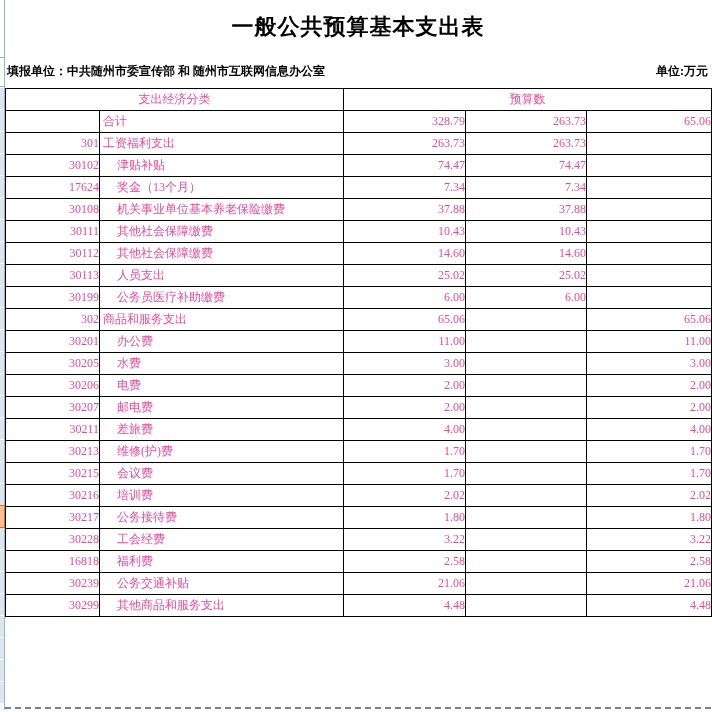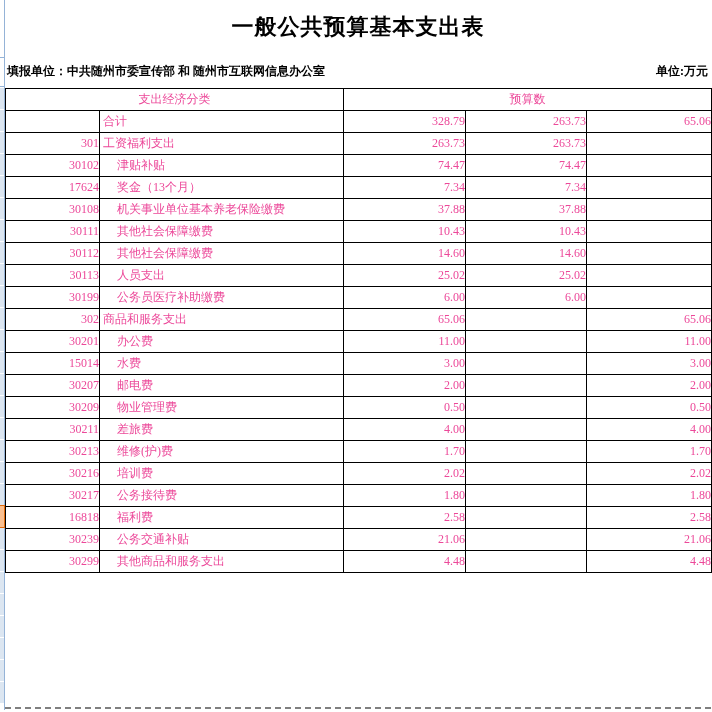--- a/index.html
+++ b/index.html
@@ -216,69 +216,83 @@
           <td class="cell-num">65.06</td>
         </tr>
         <tr>
           <td class="cell-code">30201</td>
           <td class="cell-name lvl2">办公费</td>
           <td class="cell-num">11.00</td>
           <td class="cell-num"></td>
           <td class="cell-num">11.00</td>
         </tr>
         <tr>
-          <td class="cell-code">15014</td>
+          <td class="cell-code">30205</td>
           <td class="cell-name lvl2">水费</td>
           <td class="cell-num">3.00</td>
           <td class="cell-num"></td>
           <td class="cell-num">3.00</td>
+        </tr>
+        <tr>
+          <td class="cell-code">30206</td>
+          <td class="cell-name lvl2">电费</td>
+          <td class="cell-num">2.00</td>
+          <td class="cell-num"></td>
+          <td class="cell-num">2.00</td>
         </tr>
         <tr>
           <td class="cell-code">30207</td>
           <td class="cell-name lvl2">邮电费</td>
           <td class="cell-num">2.00</td>
           <td class="cell-num"></td>
           <td class="cell-num">2.00</td>
         </tr>
         <tr>
-          <td class="cell-code">30209</td>
-          <td class="cell-name lvl2">物业管理费</td>
-          <td class="cell-num">0.50</td>
-          <td class="cell-num"></td>
-          <td class="cell-num">0.50</td>
-        </tr>
-        <tr>
           <td class="cell-code">30211</td>
           <td class="cell-name lvl2">差旅费</td>
           <td class="cell-num">4.00</td>
           <td class="cell-num"></td>
           <td class="cell-num">4.00</td>
         </tr>
         <tr>
           <td class="cell-code">30213</td>
           <td class="cell-name lvl2">维修(护)费</td>
           <td class="cell-num">1.70</td>
           <td class="cell-num"></td>
           <td class="cell-num">1.70</td>
         </tr>
         <tr>
+          <td class="cell-code">30215</td>
+          <td class="cell-name lvl2">会议费</td>
+          <td class="cell-num">1.70</td>
+          <td class="cell-num"></td>
+          <td class="cell-num">1.70</td>
+        </tr>
+        <tr>
           <td class="cell-code">30216</td>
           <td class="cell-name lvl2">培训费</td>
           <td class="cell-num">2.02</td>
           <td class="cell-num"></td>
           <td class="cell-num">2.02</td>
         </tr>
         <tr>
           <td class="cell-code">30217</td>
           <td class="cell-name lvl2">公务接待费</td>
           <td class="cell-num">1.80</td>
           <td class="cell-num"></td>
           <td class="cell-num">1.80</td>
         </tr>
         <tr>
+          <td class="cell-code">30228</td>
+          <td class="cell-name lvl2">工会经费</td>
+          <td class="cell-num">3.22</td>
+          <td class="cell-num"></td>
+          <td class="cell-num">3.22</td>
+        </tr>
+        <tr>
           <td class="cell-code">16818</td>
           <td class="cell-name lvl2">福利费</td>
           <td class="cell-num">2.58</td>
           <td class="cell-num"></td>
           <td class="cell-num">2.58</td>
         </tr>
         <tr>
           <td class="cell-code">30239</td>
           <td class="cell-name lvl2">公务交通补贴</td>
           <td class="cell-num">21.06</td>

